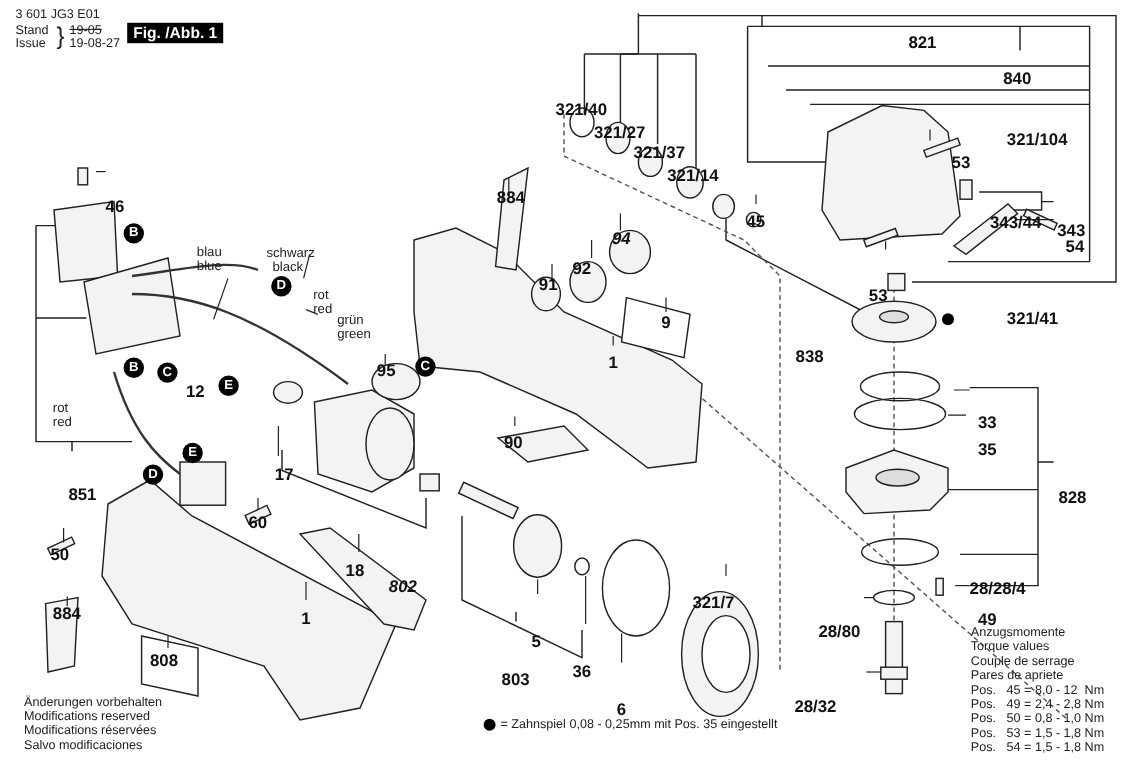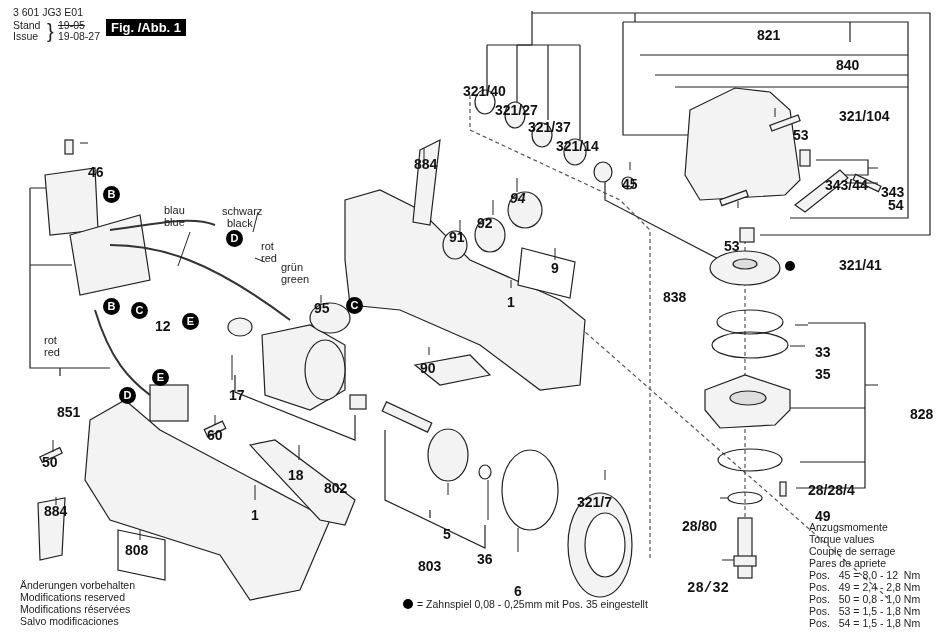--- a/index.html
+++ b/index.html
@@ -200,38 +200,38 @@
 <div class="lbl" style="left:793px; top:100px;">53</div>
 <div class="lbl" style="left:724px; top:211px;">53</div>
 <div class="lbl" style="left:622px; top:149px;">45</div>
 <div class="lbl" style="left:825px; top:150px;">343/44</div>
 <div class="lbl" style="left:881px; top:157px;">343</div>
 <div class="lbl" style="left:888px; top:170px;">54</div>
 <div class="lbl" style="left:839px; top:230px;">321/41</div>
 <div class="lbl" style="left:663px; top:262px;">838</div>
 <div class="lbl" style="left:815px; top:317px;">33</div>
 <div class="lbl" style="left:815px; top:339px;">35</div>
-<div class="lbl" style="left:881px; top:379px;padding-left:29px;">828</div>
+<div class="lbl" style="left:853px; top:379px;padding-left:29px;">828</div>
 <div class="lbl" style="left:808px; top:455px;">28/28/4</div>
 <div class="lbl" style="left:815px; top:481px;">49</div>
 <div class="lbl" style="left:682px; top:491px;">28/80</div>
-<div class="lbl" style="left:687px; top:553px;font-family:Liberation Mono, monospace;">28/32</div>
+<div class="lbl" style="left:662px; top:553px;">28/32</div>
 <div class="lbl" style="left:414px; top:129px;">884</div>
 <div class="lbl" style="left:510px; top:163px;font-style:italic;">94</div>
 <div class="lbl" style="left:477px; top:188px;">92</div>
 <div class="lbl" style="left:449px; top:202px;">91</div>
 <div class="lbl" style="left:551px; top:233px;">9</div>
 <div class="lbl" style="left:507px; top:267px;">1</div>
 <div class="lbl" style="left:314px; top:273px;">95</div>
 <div class="lbl" style="left:420px; top:333px;">90</div>
 <div class="lbl" style="left:88px; top:137px;">46</div>
 <div class="lbl" style="left:155px; top:291px;">12</div>
 <div class="lbl" style="left:57px; top:377px;">851</div>
 <div class="lbl" style="left:229px; top:360px;">17</div>
-<div class="lbl" style="left:324px; top:453px;">802</div>
+<div class="lbl" style="left:324px; top:453px;font-style:italic;">802</div>
 <div class="lbl" style="left:207px; top:400px;">60</div>
 <div class="lbl" style="left:42px; top:427px;">50</div>
 <div class="lbl" style="left:288px; top:440px;">18</div>
 <div class="lbl" style="left:251px; top:480px;">1</div>
 <div class="lbl" style="left:44px; top:476px;">884</div>
 <div class="lbl" style="left:125px; top:515px;">808</div>
 <div class="lbl" style="left:443px; top:499px;">5</div>
 <div class="lbl" style="left:477px; top:524px;">36</div>
 <div class="lbl" style="left:418px; top:531px;">803</div>
 <div class="lbl" style="left:514px; top:556px;">6</div>

